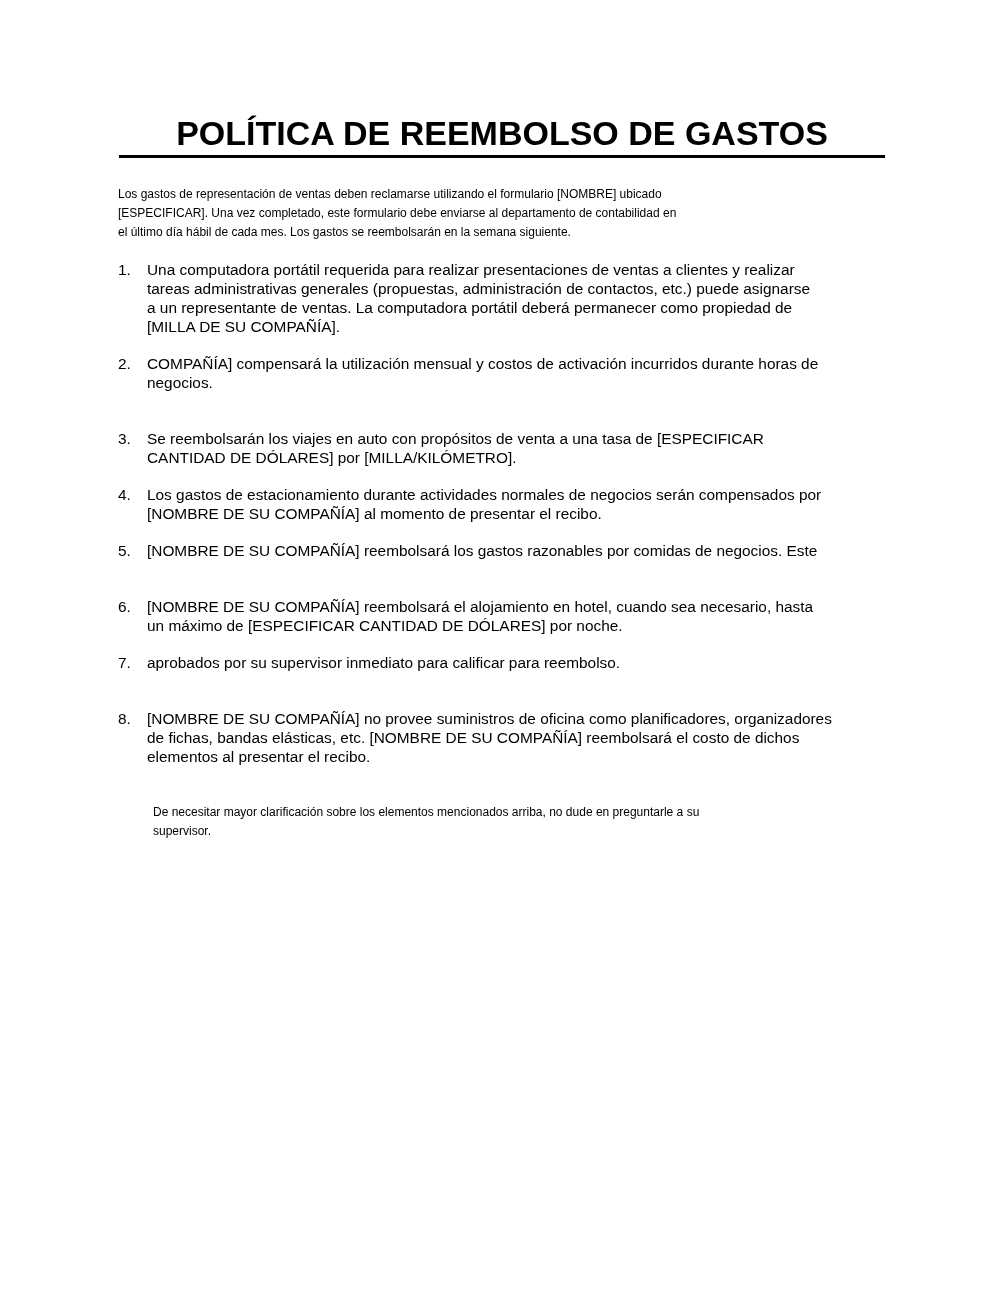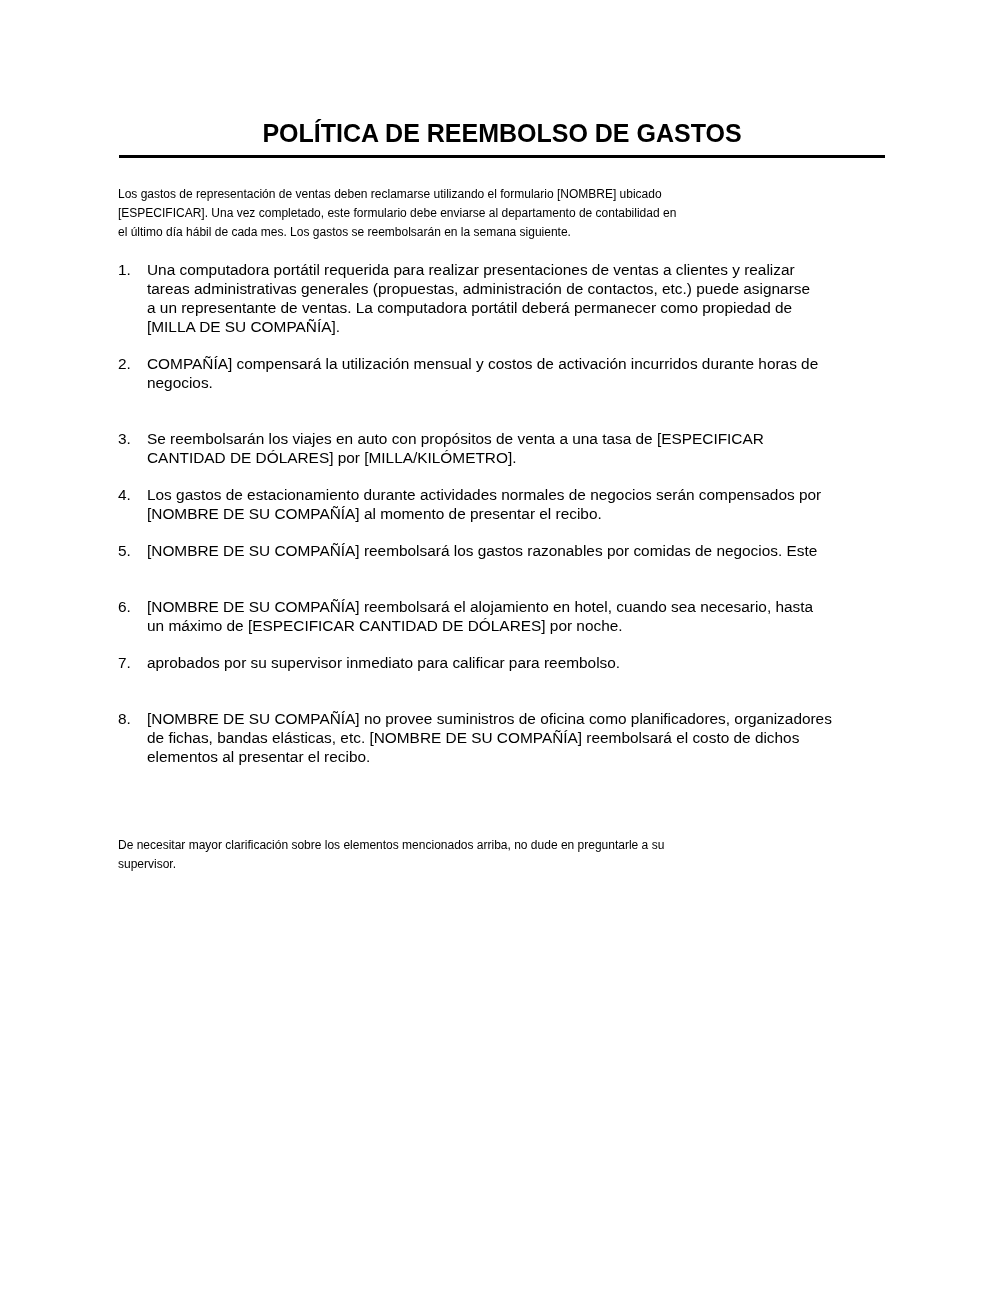--- a/index.html
+++ b/index.html
@@ -23,21 +23,21 @@
       height: 1290px;
       background: #ffffff;
     }
     .title {
       position: absolute;
       left: 119px;
       width: 766px;
       top: 117px;
       text-align: center;
       font-weight: bold;
-      font-size: 25px;
+      font-size: 34px;
       line-height: 32px;
       letter-spacing: 0px;
       margin: 0;
     }
     .rule {
       position: absolute;
       left: 119px;
       top: 155px;
       width: 766px;
       height: 0;
@@ -49,21 +49,21 @@
       width: 780px;
       font-size: 12px;
       line-height: 19px;
       margin: 0;
     }
     .para .line, .item .line {
       display: block;
       white-space: nowrap;
     }
     .intro { top: 185px; }
-    .closing { top: 836px; }
+    .closing { top: 803px; margin-left: 35px; }
     .list {
       position: absolute;
       left: 118px;
       top: 260px;
       width: 780px;
       margin: 0;
       padding: 0;
       list-style: none;
     }
     .item {

